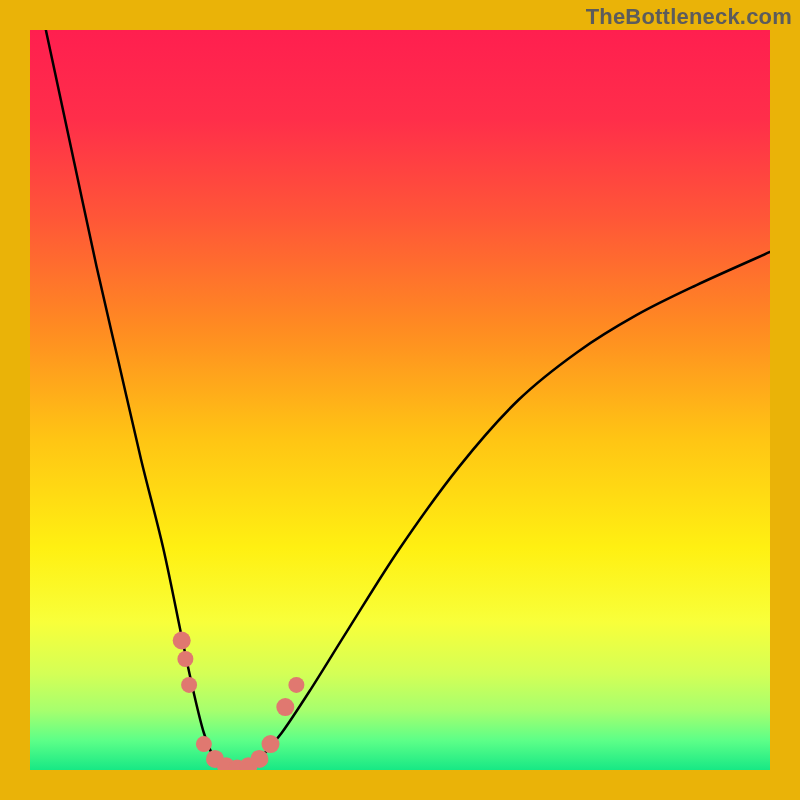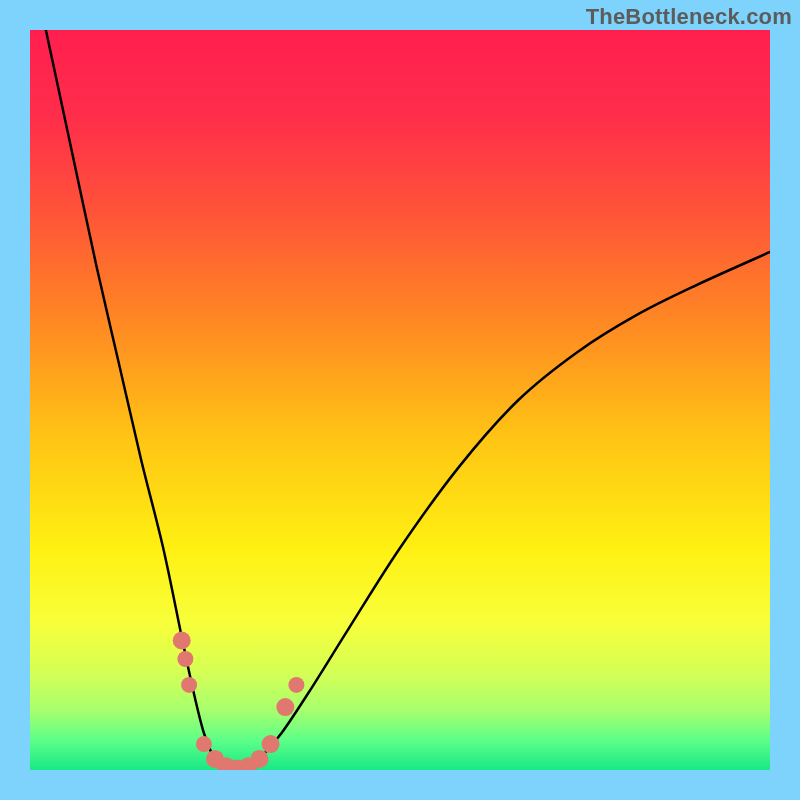--- a/index.html
+++ b/index.html
@@ -9,21 +9,21 @@
     height: 800px;
     background: #000;
     overflow: hidden;
   }
   .frame {
     position: absolute;
     left: 0;
     top: 0;
     width: 800px;
     height: 800px;
-    background: #7dd3fc;
+    background: #eab308;
   }
   .plot {
     position: absolute;
     left: 30px;
     top: 30px;
     width: 740px;
     height: 740px;
     overflow: hidden;
   }
   .gradient {

